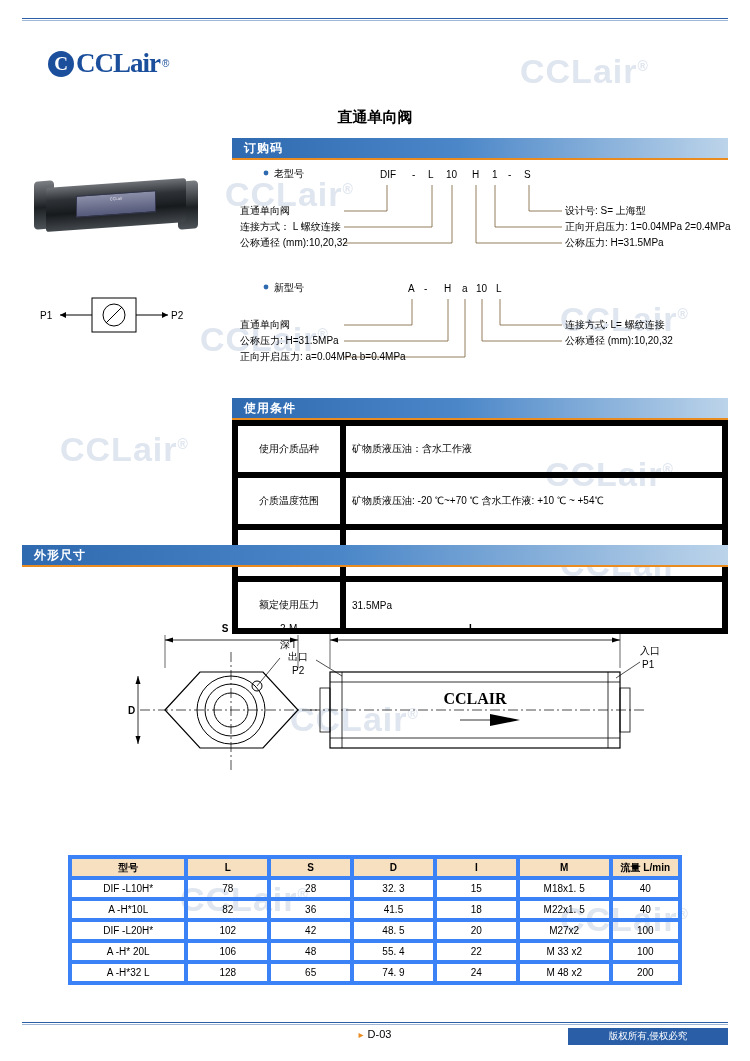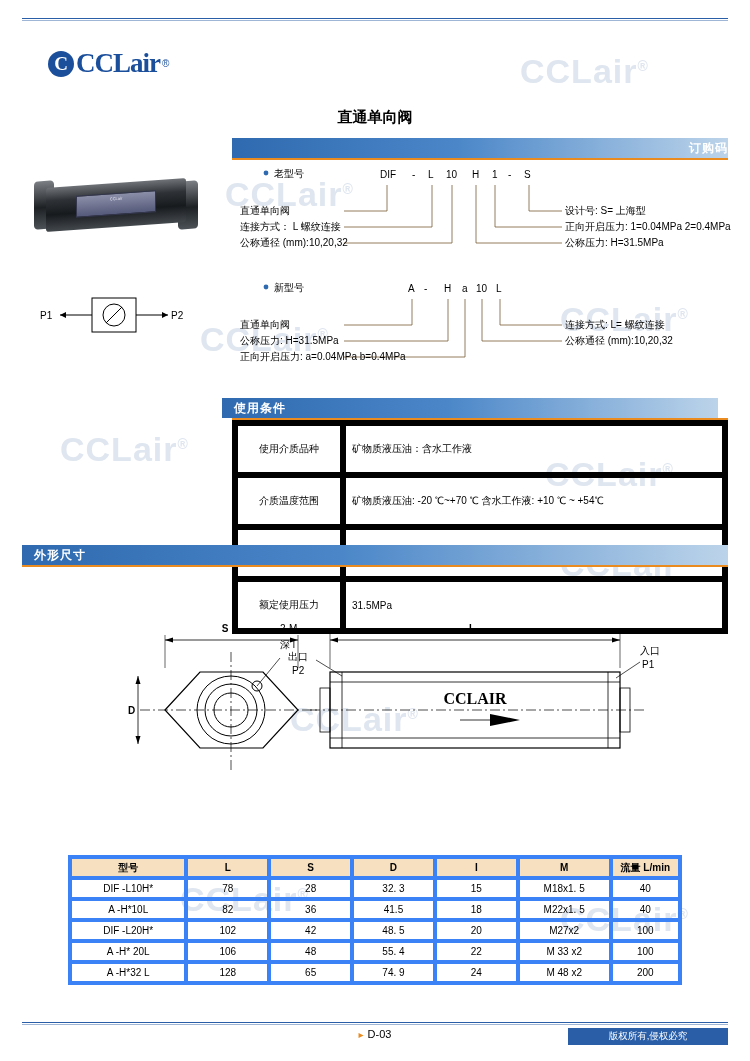--- a/index.html
+++ b/index.html
@@ -155,21 +155,21 @@
     <line x1="66" y1="35" x2="82" y2="19" stroke="#000" stroke-width="1"></line>
     <line x1="20" y1="27" x2="52" y2="27" stroke="#000" stroke-width="1"></line>
     <line x1="96" y1="27" x2="128" y2="27" stroke="#000" stroke-width="1"></line>
     <polygon points="20,27 26,24 26,30" fill="#000"></polygon>
     <polygon points="128,27 122,24 122,30" fill="#000"></polygon>
     <text class="lbl" x="0" y="31">P1</text>
     <text class="lbl" x="131" y="31">P2</text>
   </svg>
 </div>
 
-<div class="sec-bar" style="left:232px; top:138px; width:496px;justify-content:flex-end;">
+<div class="sec-bar" style="left:232px; top:138px; width:496px;">
   <span class="txt">订购码</span>
 </div>
 <div class="sec-underline" style="left:232px; top:158px; width:496px;"></div>
 
 <div class="ord">
   <svg width="500" height="215" viewBox="0 0 500 215">
 
     <circle cx="34" cy="10" r="2.4" fill="#2f6ab0"></circle>
     <text class="lbl" x="42" y="14">老型号</text>
 
@@ -228,21 +228,21 @@
     <line x1="268" y1="136" x2="268" y2="162" stroke="#7a5a33" stroke-width="0.8"></line>
     <line x1="268" y1="162" x2="330" y2="162" stroke="#7a5a33" stroke-width="0.8"></line>
     <line x1="250" y1="136" x2="250" y2="178" stroke="#7a5a33" stroke-width="0.8"></line>
     <line x1="250" y1="178" x2="330" y2="178" stroke="#7a5a33" stroke-width="0.8"></line>
 
     <text class="lbl" x="333" y="165">连接方式: L= 螺纹连接</text>
     <text class="lbl" x="333" y="181">公称通径 (mm):10,20,32</text>
   </svg>
 </div>
 
-<div class="sec-bar" style="left:222px; top:398px; width:496px;">
+<div class="sec-bar" style="left:232px; top:398px; width:496px;">
   <span class="txt">使用条件</span>
 </div>
 <div class="sec-underline" style="left:232px; top:418px; width:496px;"></div>
 
 <table class="cond" style="top:420px;">
   <tbody>
     <tr>
       <td class="k">使用介质品种</td>
       <td>矿物质液压油：含水工作液</td>
     </tr>

